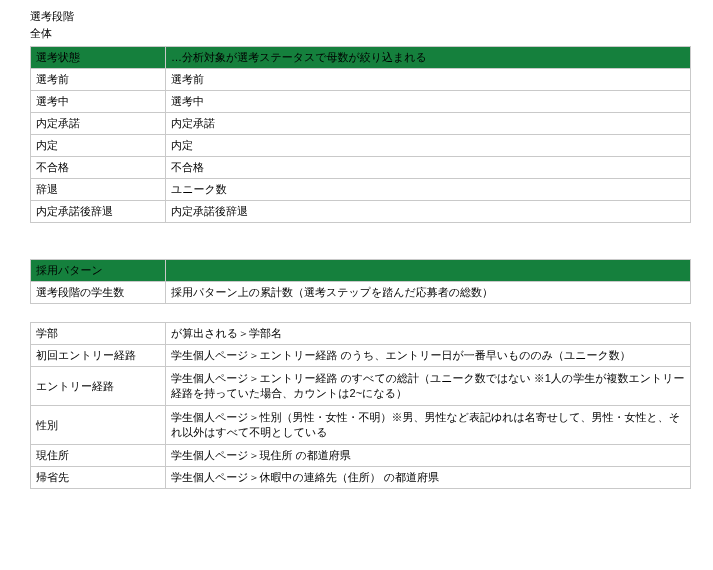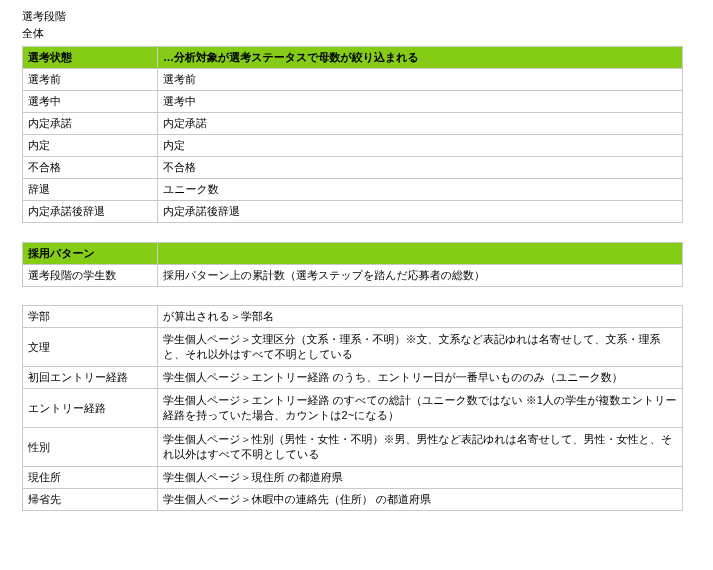--- a/index.html
+++ b/index.html
@@ -12,49 +12,49 @@
     height: 570px;
     font-family: "Liberation Sans", sans-serif;
     font-size: 11px;
     color: #000000;
     overflow: hidden;
   }
   .page {
     position: relative;
     width: 710px;
     height: 570px;
-    padding: 8px 0 0 0;
+    padding: 8px 0 0 8px;
     box-sizing: border-box;
   }
   .heading {
     font-size: 11px;
     line-height: 17px;
     padding-left: 22px;
     color: #000;
   }
   table {
     border-collapse: collapse;
     margin-left: 22px;
     table-layout: fixed;
   }
   table.t1 { width: 660px; margin-top: 4px; }
-  table.t2 { width: 660px; margin-top: 19px; border-radius: 19px; }
+  table.t2 { width: 660px; margin-top: 36px; border-radius: 19px; }
   table.t3 { width: 660px; margin-top: 18px; }
   col.c1 { width: 135px; }
   col.c2 { width: 525px; }
   td {
     border: 1px solid #c9c9c9;
     padding: 3px 5px 3px 5px;
     vertical-align: middle;
     font-size: 11px;
     line-height: 15px;
   }
   tr.hdr td {
-    background: #84cc16;
-    font-weight: bold;
+    background: #15803d;
+    font-weight: normal;
   }
   td.keycell {
     background: #ffffff;
   }
   .tall td { padding-top: 4px; padding-bottom: 4px; }
 </style>
 </head>
 <body>
 
 <div class="page">
@@ -123,24 +123,20 @@
   <table class="t3">
     <colgroup>
         <col class="c1">
         <col class="c2">
       </colgroup>
     <tbody>
       <tr>
         <td class="keycell">学部</td>
         <td>が算出される＞学部名</td>
       </tr>
-      <tr class="tall">
-        <td class="keycell">文理</td>
-        <td>学生個人ページ＞文理区分（文系・理系・不明）※文、文系など表記ゆれは名寄せして、文系・理系と、それ以外はすべて不明としている</td>
-      </tr>
       <tr>
         <td class="keycell">初回エントリー経路</td>
         <td>学生個人ページ＞エントリー経路 のうち、エントリー日が一番早いもののみ（ユニーク数）</td>
       </tr>
       <tr class="tall">
         <td class="keycell">エントリー経路</td>
         <td>学生個人ページ＞エントリー経路 のすべての総計（ユニーク数ではない ※1人の学生が複数エントリー経路を持っていた場合、カウントは2~になる）</td>
       </tr>
       <tr class="tall">
         <td class="keycell">性別</td>

